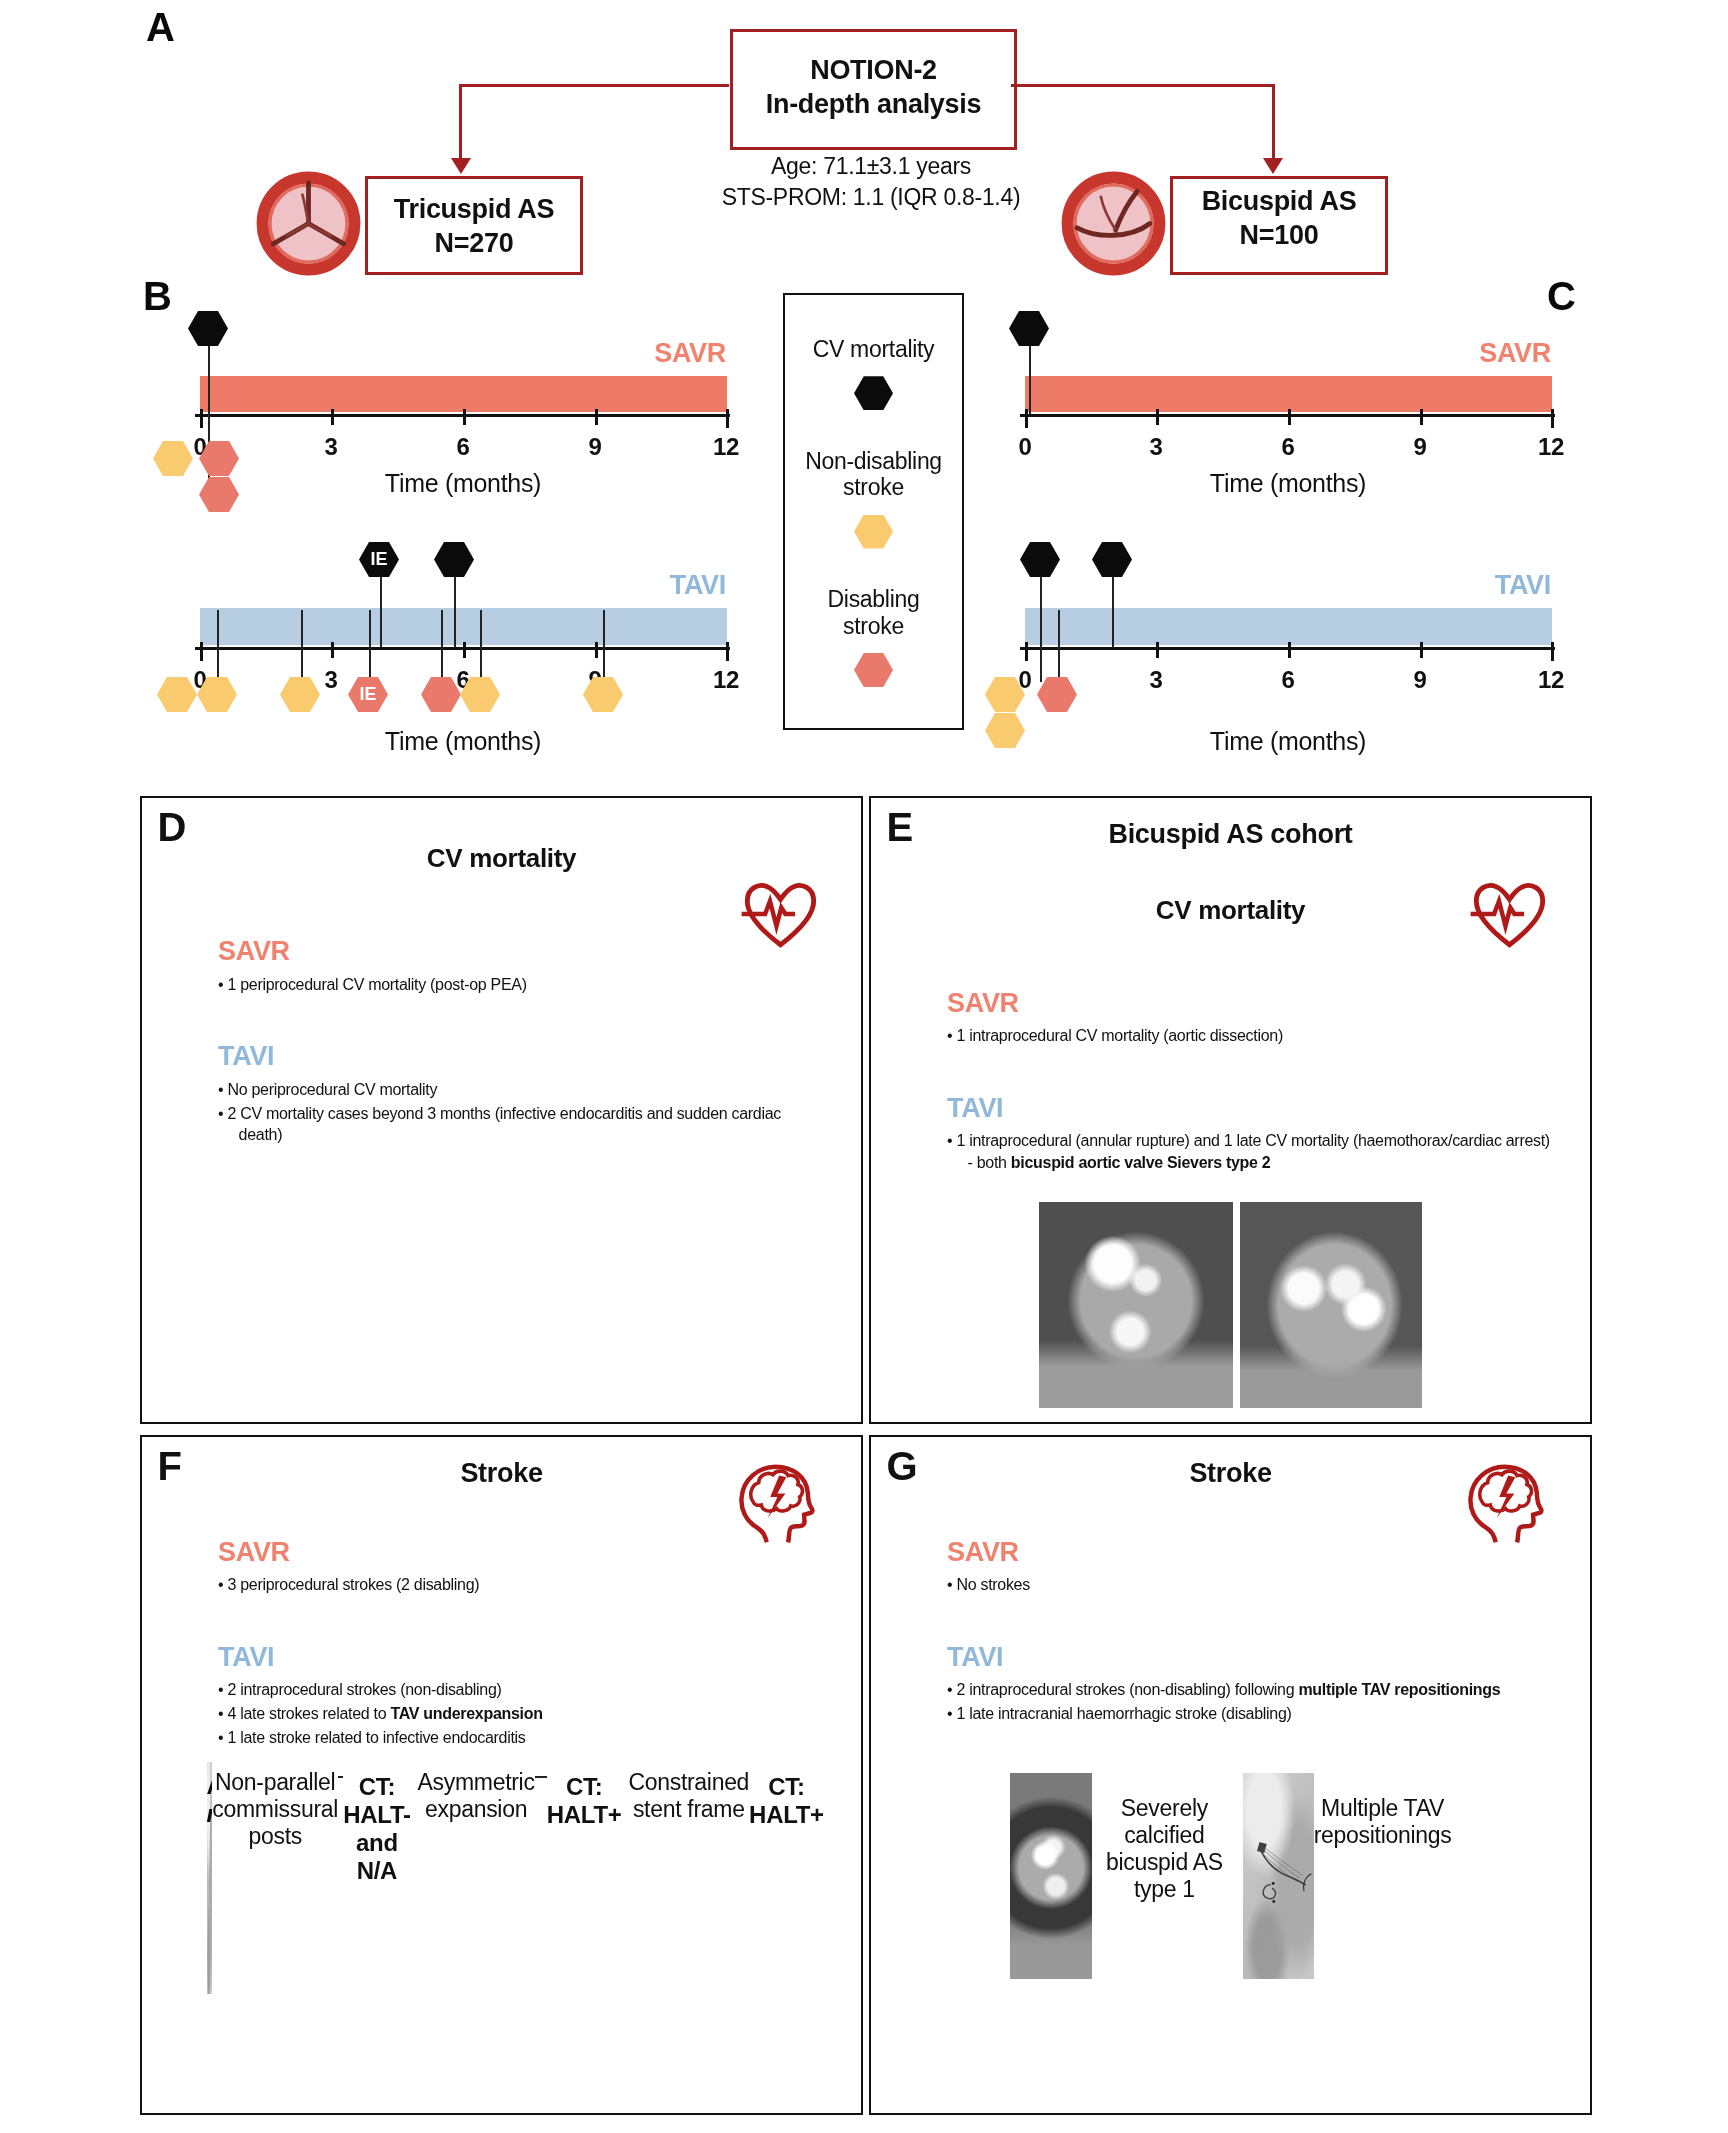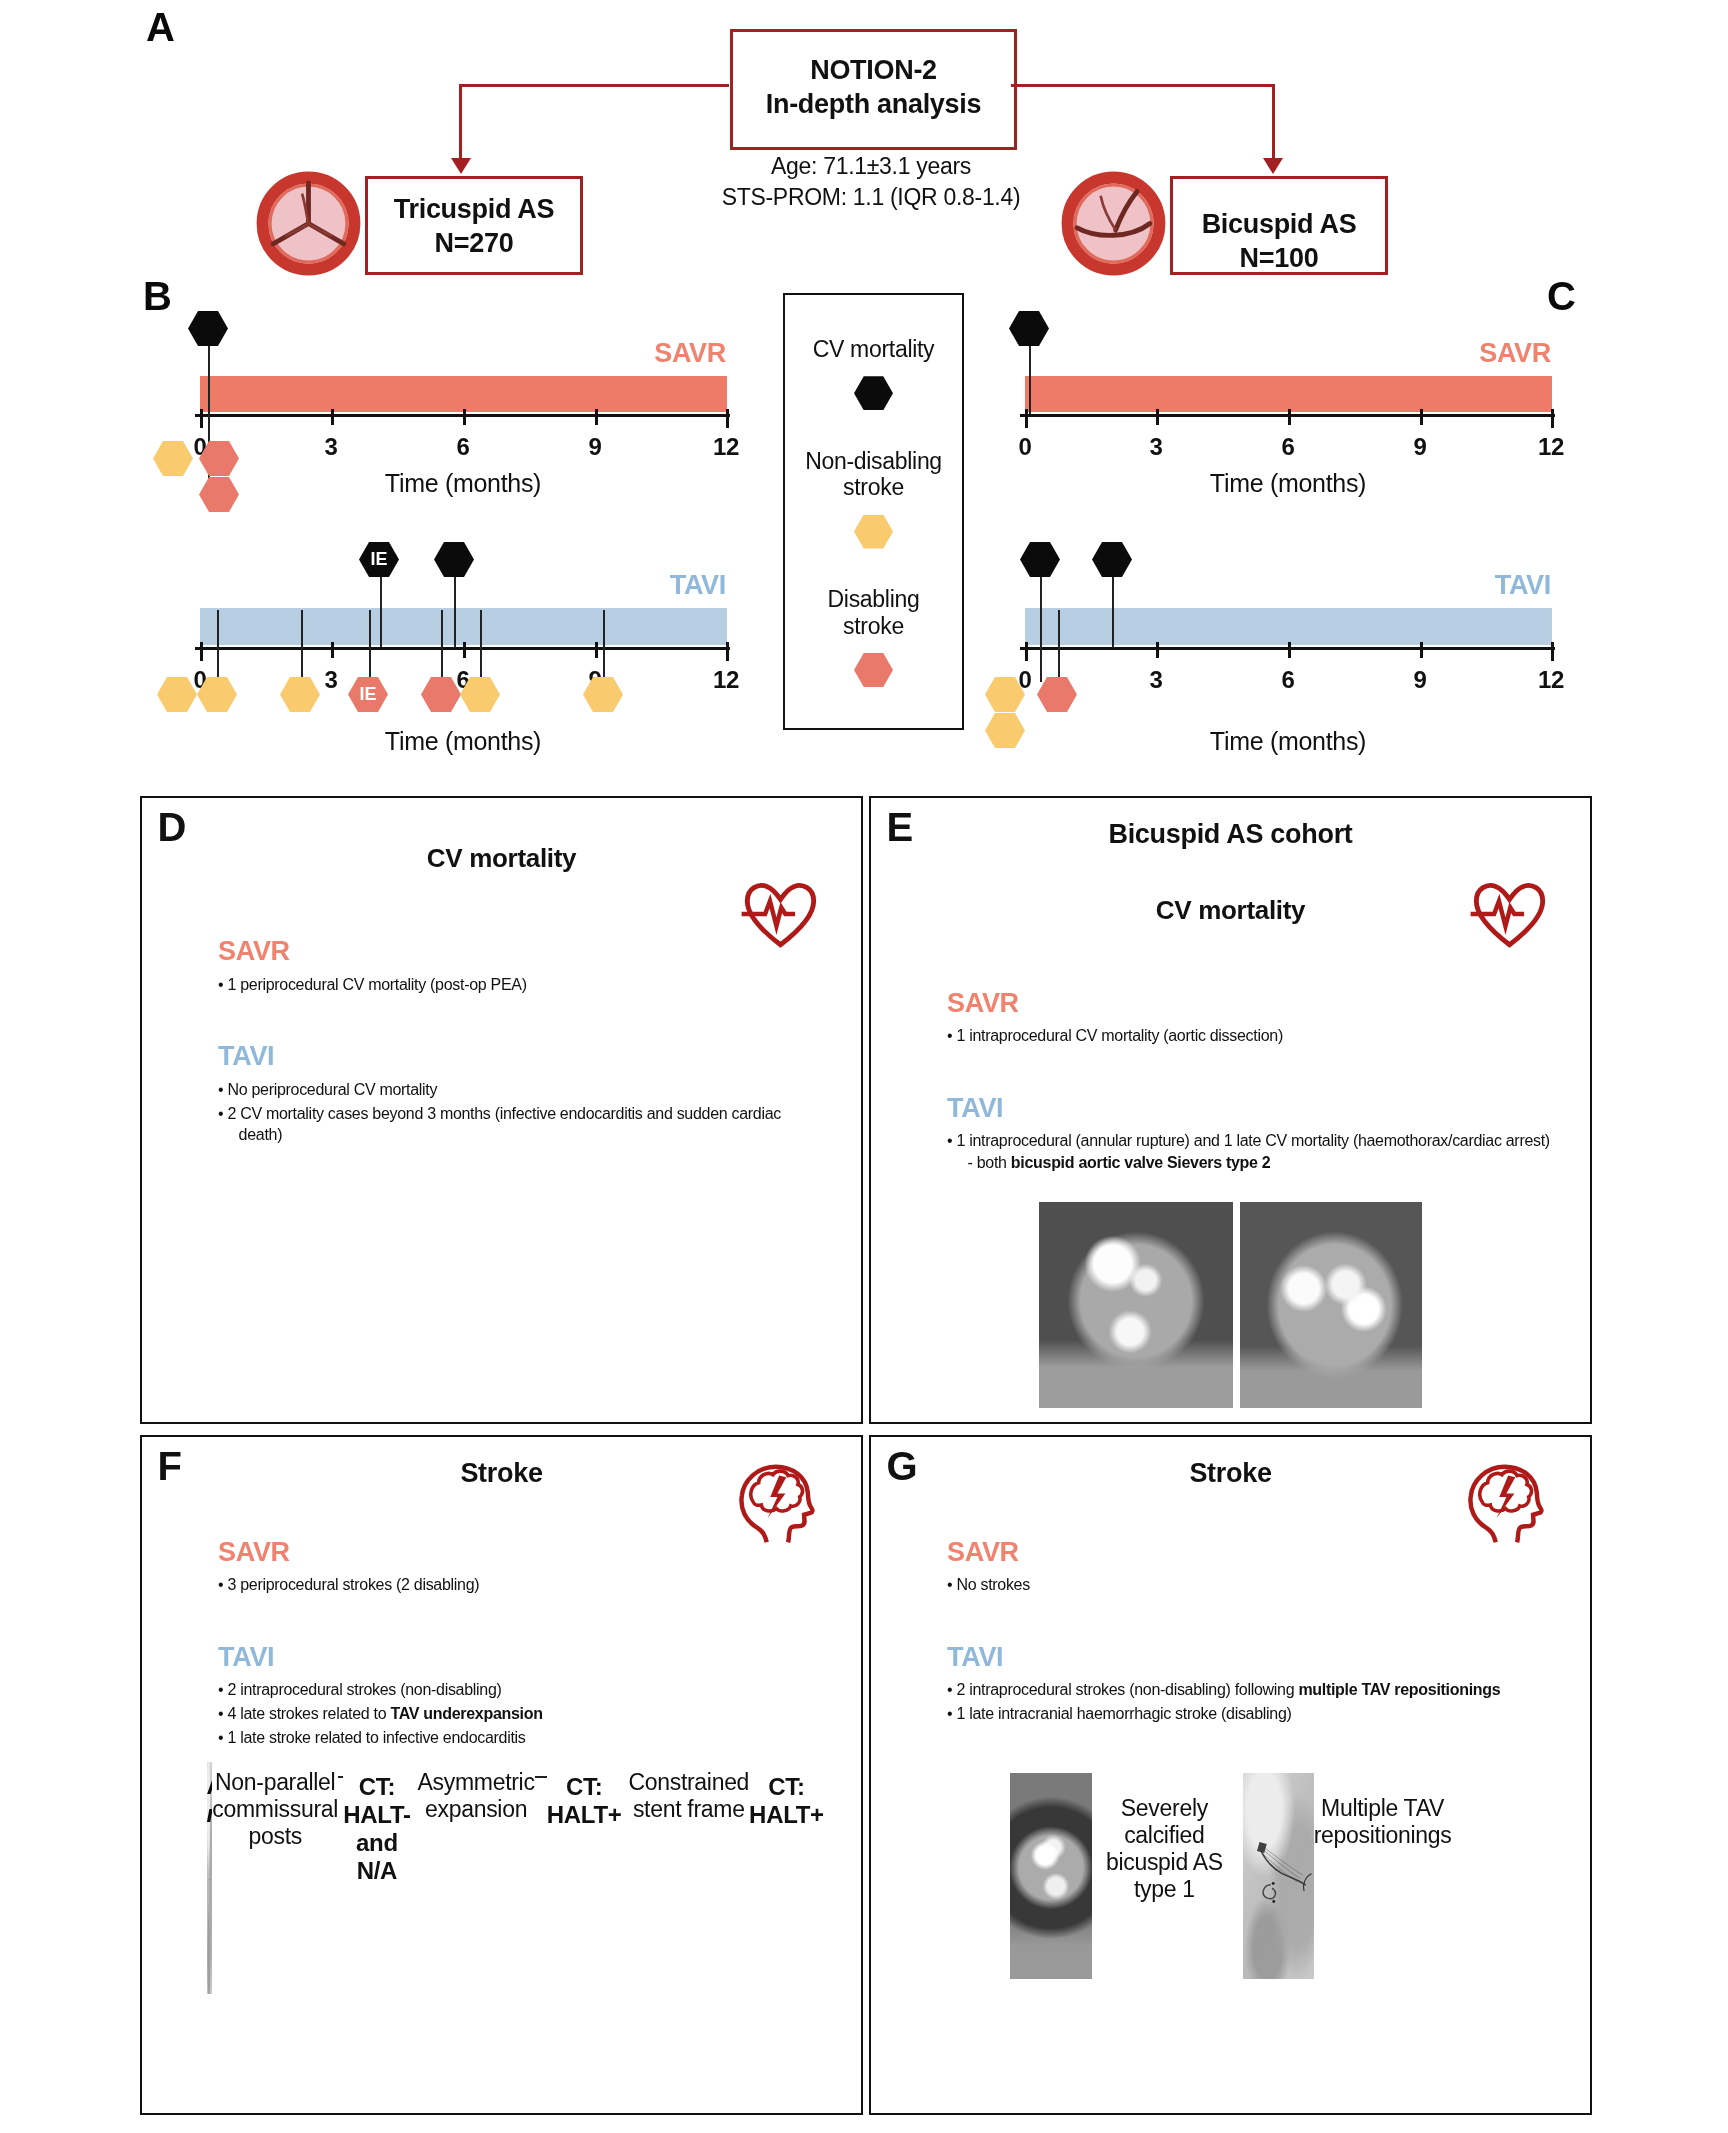--- a/index.html
+++ b/index.html
@@ -128,21 +128,21 @@
     <div class="rline">N=270</div>
   </div>
 
   <svg class="valve" style="left:1060px;top:170px" viewBox="0 0 100 100">
     <circle cx="50" cy="50" r="43" fill="#F3C9CE" stroke="#C8372D" stroke-width="11"></circle>
     <circle cx="50" cy="50" r="36" fill="#EFC2C8" stroke="#E06A5B" stroke-width="3"></circle>
     <path d="M16 54 C34 64 66 64 84 50 M52 56 C58 40 64 30 72 20" stroke="#6f2721" stroke-width="4.5" fill="none" stroke-linecap="round"></path>
     <path d="M52 56 C44 44 40 34 38 24" stroke="#8a3a32" stroke-width="2.5" fill="none"></path>
   </svg>
   <div class="rbox" style="left:1170px;top:176px;width:212px;height:93px;border-width:3px">
-    <div class="rline" style="margin-top:29px">Bicuspid AS</div>
+    <div class="rline" style="margin-top:6px">Bicuspid AS</div>
     <div class="rline">N=100</div>
   </div>
 
   <div class="letter" style="left:143px;top:274px">B</div>
   <div class="letter" style="left:1547px;top:274px">C</div>
 
   <div id="timelines">
       <div class="bar" style="left: 200px; top: 376px; width: 527px; height: 36px; background: rgb(238, 122, 104);"></div>
       <div class="arm-label" style="left: 726px; top: 338px; color: rgb(240, 130, 110);">SAVR</div>
       <div class="axis" style="left: 195px; top: 414px; width: 535px;"></div>

